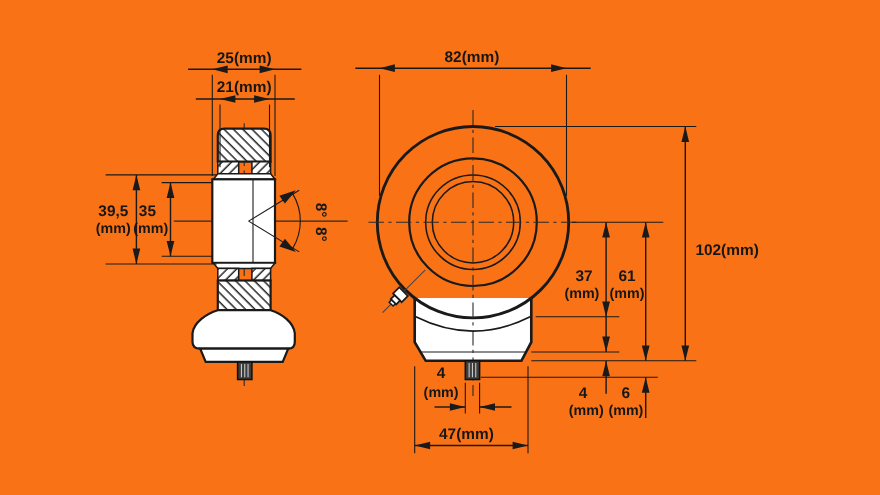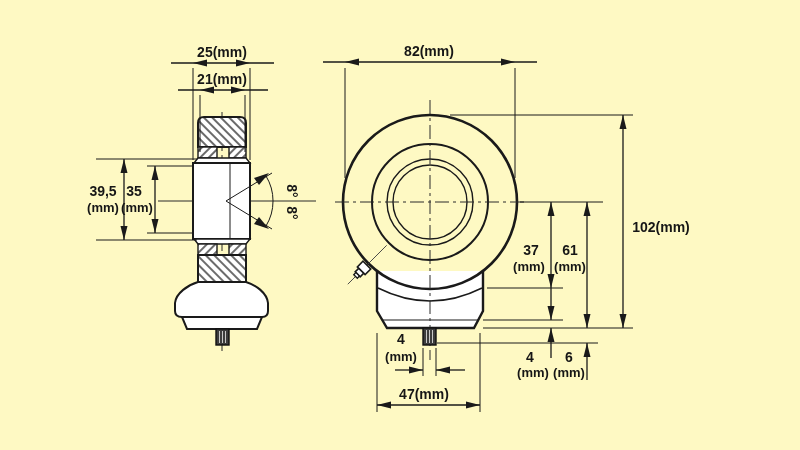--- a/index.html
+++ b/index.html
@@ -1,16 +1,16 @@
 <!DOCTYPE html>
 <html><head>
 <meta charset="utf-8">
 <style>
   html,body{margin:0;padding:0;background:#ffffff;}
-  .stage{width:800px;height:450px;background:#fef9c3;position:relative;overflow:hidden;}
+  .stage{width:800px;height:450px;background:#f97316;position:relative;overflow:hidden;}
   svg{display:block;}
   text{font-family:"Liberation Sans", sans-serif;font-weight:bold;fill:#161616;}
   .val{font-size:14px;}
   .unit{font-size:13px;}
   .outline{stroke:#1a1a1a;fill:none;}
 </style>
 </head>
 <body>
 
 <div class="stage">

